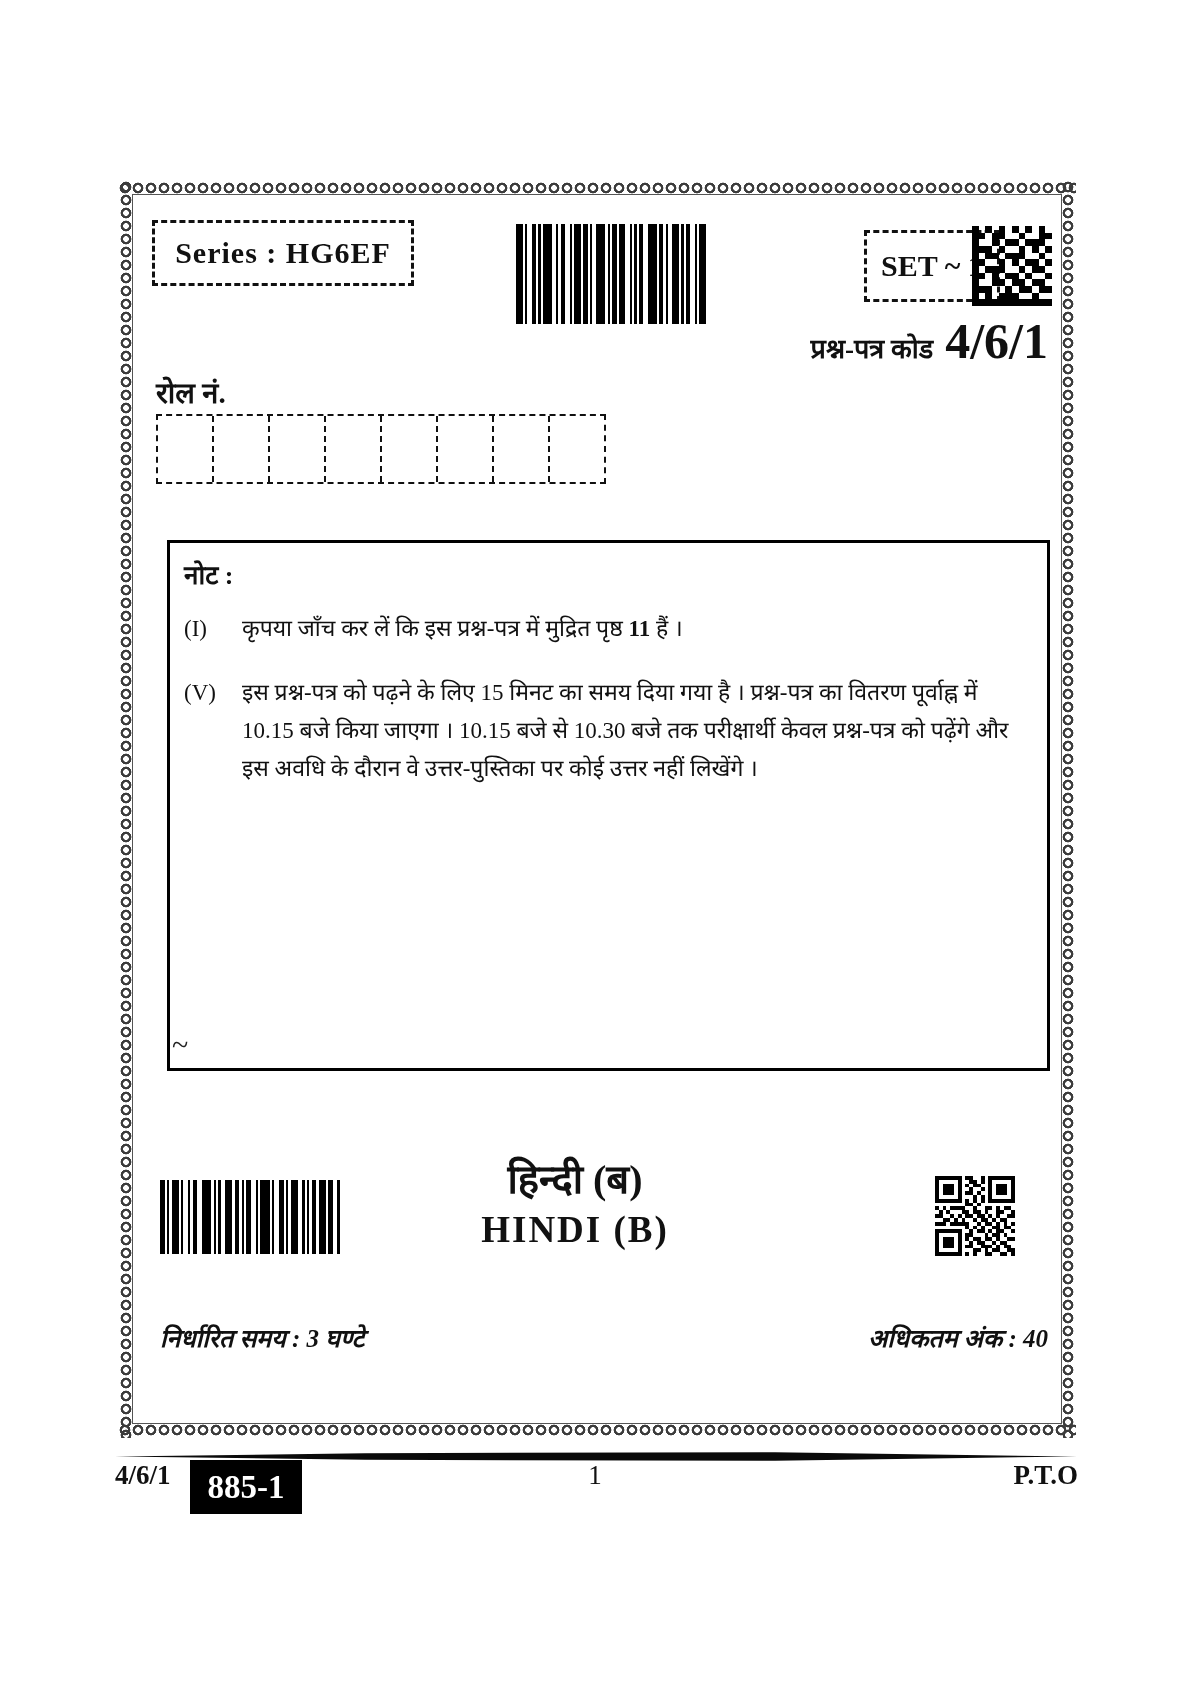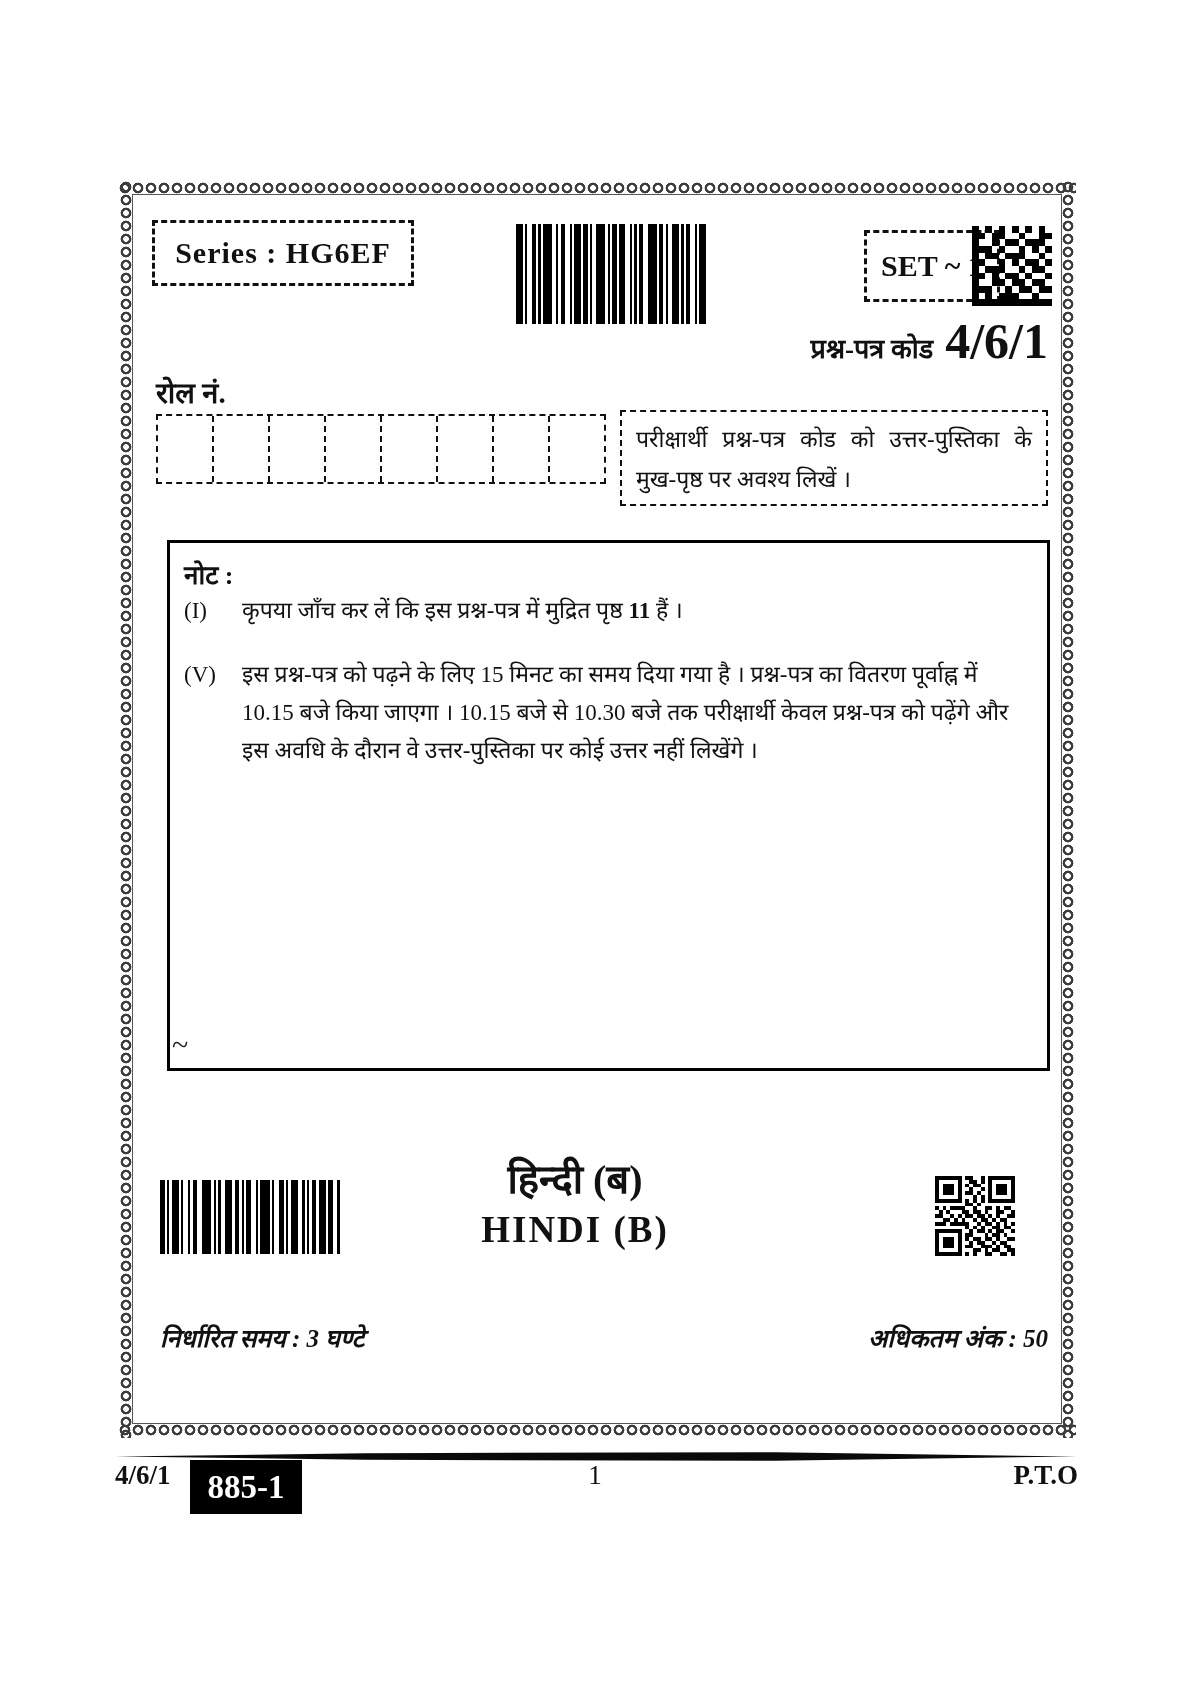--- a/index.html
+++ b/index.html
@@ -39,21 +39,21 @@
   .paper-code .val { font-size: 50px; font-weight: bold; line-height: 1; }
 
   .roll-label { position: absolute; left: 156px; top: 372px; font-size: 29px; font-weight: bold; }
   .roll-grid { position: absolute; left: 156px; top: 414px; width: 450px; height: 70px; display: flex; border: 2px dashed #111; }
   .roll-cell { flex: 1; border-right: 2px dashed #111; }
   .roll-cell:last-child { border-right: none; }
 
   .instr-box { position: absolute; left: 620px; top: 410px; width: 428px; height: 96px; border: 2px dashed #111; padding: 8px 14px; font-size: 23px; line-height: 40px; text-align: justify; }
 
   .note-box { position: absolute; left: 167px; top: 540px; width: 883px; height: 531px; border: 3px solid #000; padding: 13px 20px 10px 14px; }
-  .note-title { font-size: 26px; font-weight: bold; margin-bottom: 0; }
+  .note-title { font-size: 26px; font-weight: bold; margin-bottom: 18px; }
   .note-item { display: flex; font-size: 23px; line-height: 38px; margin-bottom: 26px; }
   .note-item .num { width: 58px; flex: 0 0 58px; }
   .note-item .txt { flex: 1; }
   .note-item.emph { font-weight: bold; }
   .note-item:last-child { margin-bottom: 0; }
   .tilde { position: absolute; left: 2px; bottom: 8px; font-size: 30px; color: #222; line-height: 1; }
 
   .title-wrap { position: absolute; left: 150px; width: 850px; text-align: center; }
   .title-hindi { top: 1150px; font-size: 40px; font-weight: bold; }
   .title-english { top: 1208px; font-size: 37px; font-weight: bold; letter-spacing: 2px; }
@@ -296,23 +296,20 @@
   <div class="roll-grid">
     <div class="roll-cell"></div>
     <div class="roll-cell"></div>
     <div class="roll-cell"></div>
     <div class="roll-cell"></div>
     <div class="roll-cell"></div>
     <div class="roll-cell"></div>
     <div class="roll-cell"></div>
     <div class="roll-cell"></div>
   </div>
-  <div class="instr-box">
-    <span>परीक्षार्थी प्रश्न-पत्र कोड को उत्तर-पुस्तिका के मुख-पृष्ठ पर अवश्य लिखें ।</span>
-  </div>
 
   <div class="note-box">
     <div class="note-title">नोट :</div>
 
     <div class="note-item">
       <span class="num">(I)</span>
       <span class="txt"><span>कृपया जाँच कर लें कि इस प्रश्न-पत्र में मुद्रित पृष्ठ </span><b>11</b><span> हैं ।</span></span>
     </div>
 
 
@@ -818,21 +815,21 @@
       <div style="background: rgb(0, 0, 0);"></div>
       <div></div>
       <div></div>
       <div style="background: rgb(0, 0, 0);"></div>
       <div style="background: rgb(0, 0, 0);"></div>
       <div></div>
       <div style="background: rgb(0, 0, 0);"></div>
     </div>
 
   <div class="meta-time">निर्धारित समय : 3 घण्टे</div>
-  <div class="meta-marks">अधिकतम अंक : 50</div>
+  <div class="meta-marks">अधिकतम अंक : 40</div>
 
   <svg class="separator" viewBox="0 0 962 9" preserveAspectRatio="none">
     <polygon points="0,4.5 250,1.2 660,0.2 962,4.5 660,8.8 250,7.8" fill="#0a0a0a"></polygon>
   </svg>
   <div class="footer-code">4/6/1</div>
   <div class="footer-badge">885-1</div>
   <div class="footer-page">1</div>
   <div class="footer-pto">P.T.O</div>
 
 </div>

